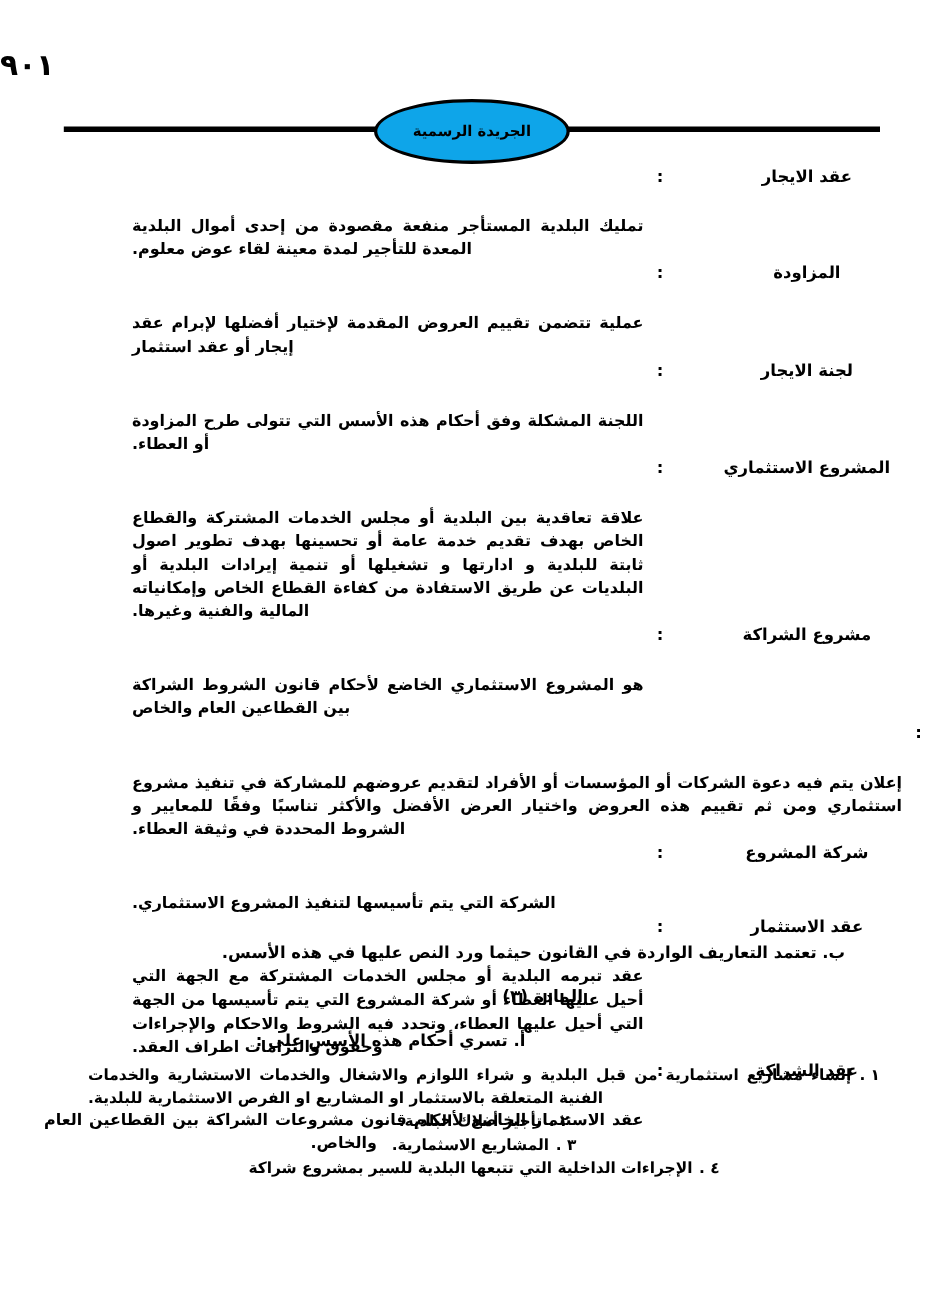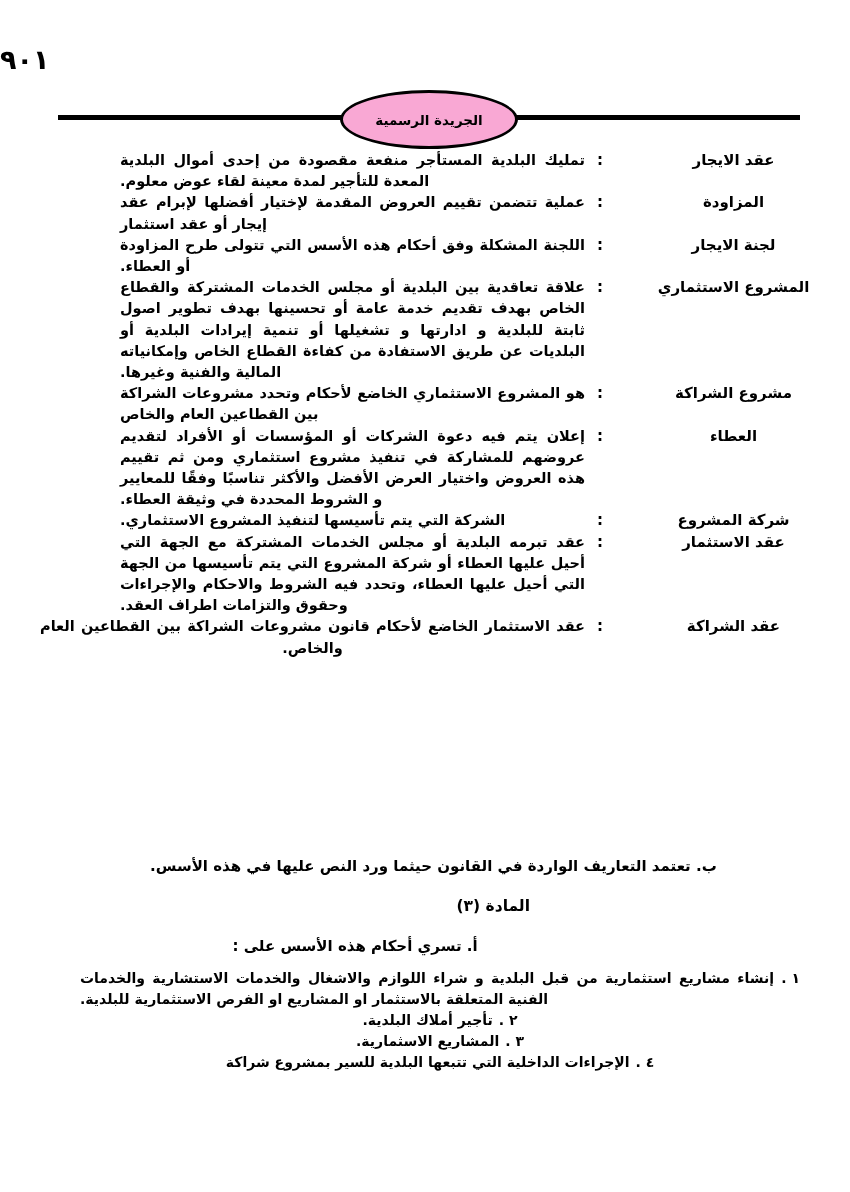--- a/index.html
+++ b/index.html
@@ -51,21 +51,21 @@
   .rule-right { right: 50px; width: 335px; }
   .rule-left  { left: 58px;  width: 330px; }
   .oval {
     position: absolute;
     top: 0px;
     left: 340px;
     width: 172px;
     height: 53px;
     border: 3.5px solid #000;
     border-radius: 50% / 50%;
-    background: #f9a8d4;
+    background: #0ea5e9;
     display: flex;
     align-items: center;
     justify-content: center;
   }
   .oval-label {
     font-size: 13.5px;
     font-weight: bold;
     letter-spacing: 0.5px;
   }
 
@@ -106,39 +106,40 @@
     flex: 1 1 auto;
     padding-left: 120px;
     padding-right: 0px;
     box-sizing: border-box;
     font-size: 14.5px;
     font-weight: bold;
     line-height: 21.2px;
     text-align: justify;
     text-align-last: left;
     direction: rtl;
+    margin-top: 46px;
   }
   .body-cell.last-center {
     text-align-last: center;
     padding-left: 40px;
   }
 
   
   .para {
     position: absolute;
     font-weight: bold;
     direction: rtl;
   }
   .para-b {
     top: 855px;
     right: 30px;
     left: 150px;
     font-size: 15px;
     line-height: 22px;
-    text-align: left;
+    text-align: center;
   }
   .article-title {
     top: 895px;
     right: 30px;
     left: 150px;
     font-size: 15.5px;
     line-height: 22px;
     text-align: right;
     padding-right: 290px;
     box-sizing: border-box;
@@ -227,25 +228,24 @@
 
     <div class="def-row">
       <div class="term-cell">المشروع الاستثماري</div>
       <div class="colon-cell">:</div>
       <div class="body-cell">علاقة تعاقدية بين البلدية أو مجلس الخدمات المشتركة والقطاع الخاص بهدف تقديم خدمة عامة أو تحسينها بهدف تطوير اصول ثابتة للبلدية و ادارتها و تشغيلها أو تنمية إيرادات البلدية أو البلديات عن طريق الاستفادة من كفاءة القطاع الخاص وإمكانياته المالية والفنية وغيرها.</div>
     </div>
 
     <div class="def-row">
       <div class="term-cell">مشروع الشراكة</div>
       <div class="colon-cell">:</div>
-      <div class="body-cell">هو المشروع الاستثماري الخاضع لأحكام وتحدد مشروعات الشراكة بين القطاعين العام والخاص</div>
-    </div>
-
-    <div class="def-row">
-      <div class="term-cell">العطاء</div>
+      <div class="body-cell">هو المشروع الاستثماري الخاضع لأحكام قانون الشروط الشراكة بين القطاعين العام والخاص</div>
+    </div>
+
+    <div class="def-row">
       <div class="colon-cell">:</div>
       <div class="body-cell">إعلان يتم فيه دعوة الشركات أو المؤسسات أو الأفراد لتقديم عروضهم للمشاركة في تنفيذ مشروع استثماري ومن ثم تقييم هذه العروض واختيار العرض الأفضل والأكثر تناسبًا وفقًا للمعايير و الشروط المحددة في وثيقة العطاء.</div>
     </div>
 
     <div class="def-row">
       <div class="term-cell">شركة المشروع</div>
       <div class="colon-cell">:</div>
       <div class="body-cell">الشركة التي يتم تأسيسها لتنفيذ المشروع الاستثماري.</div>
     </div>
 

